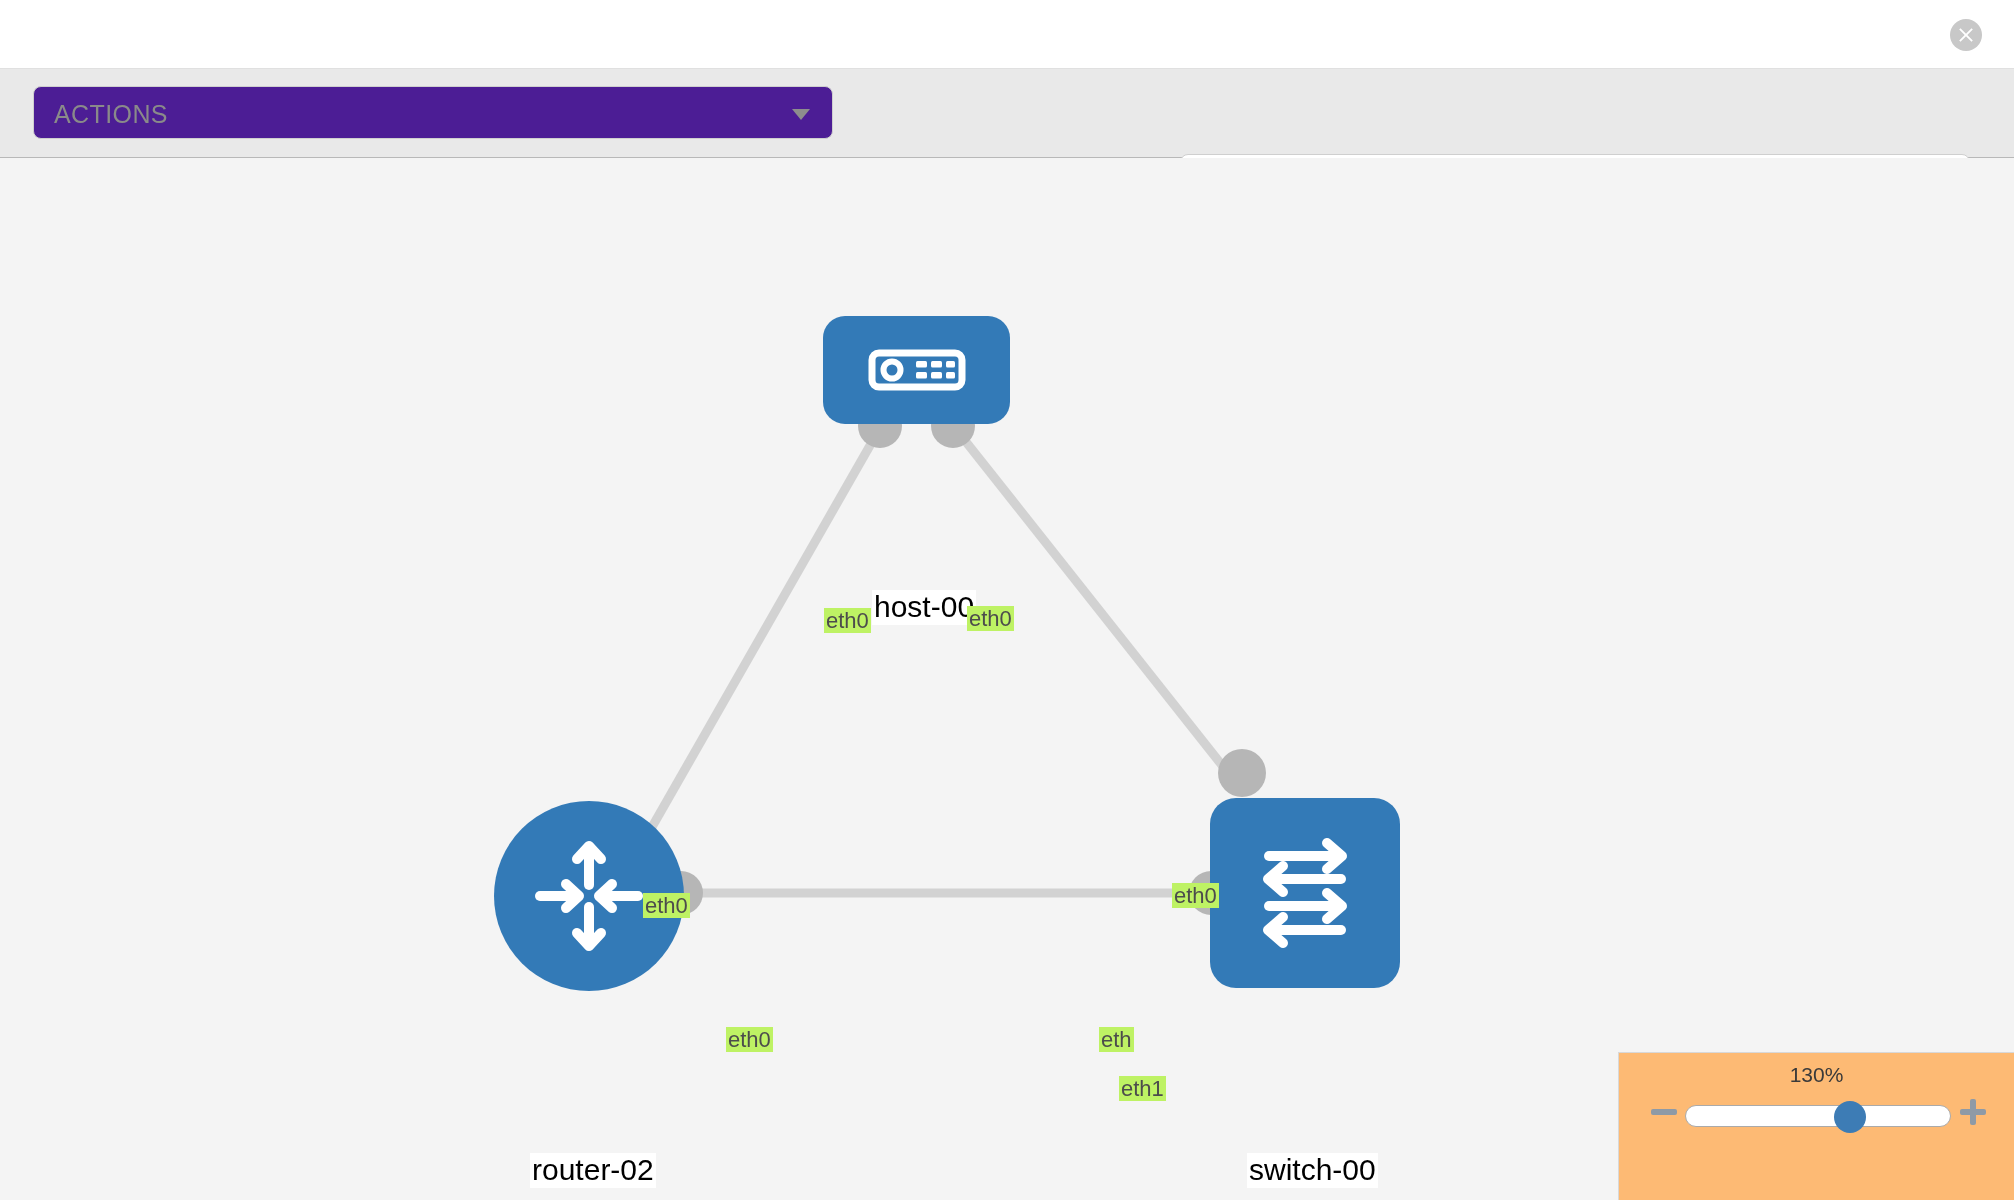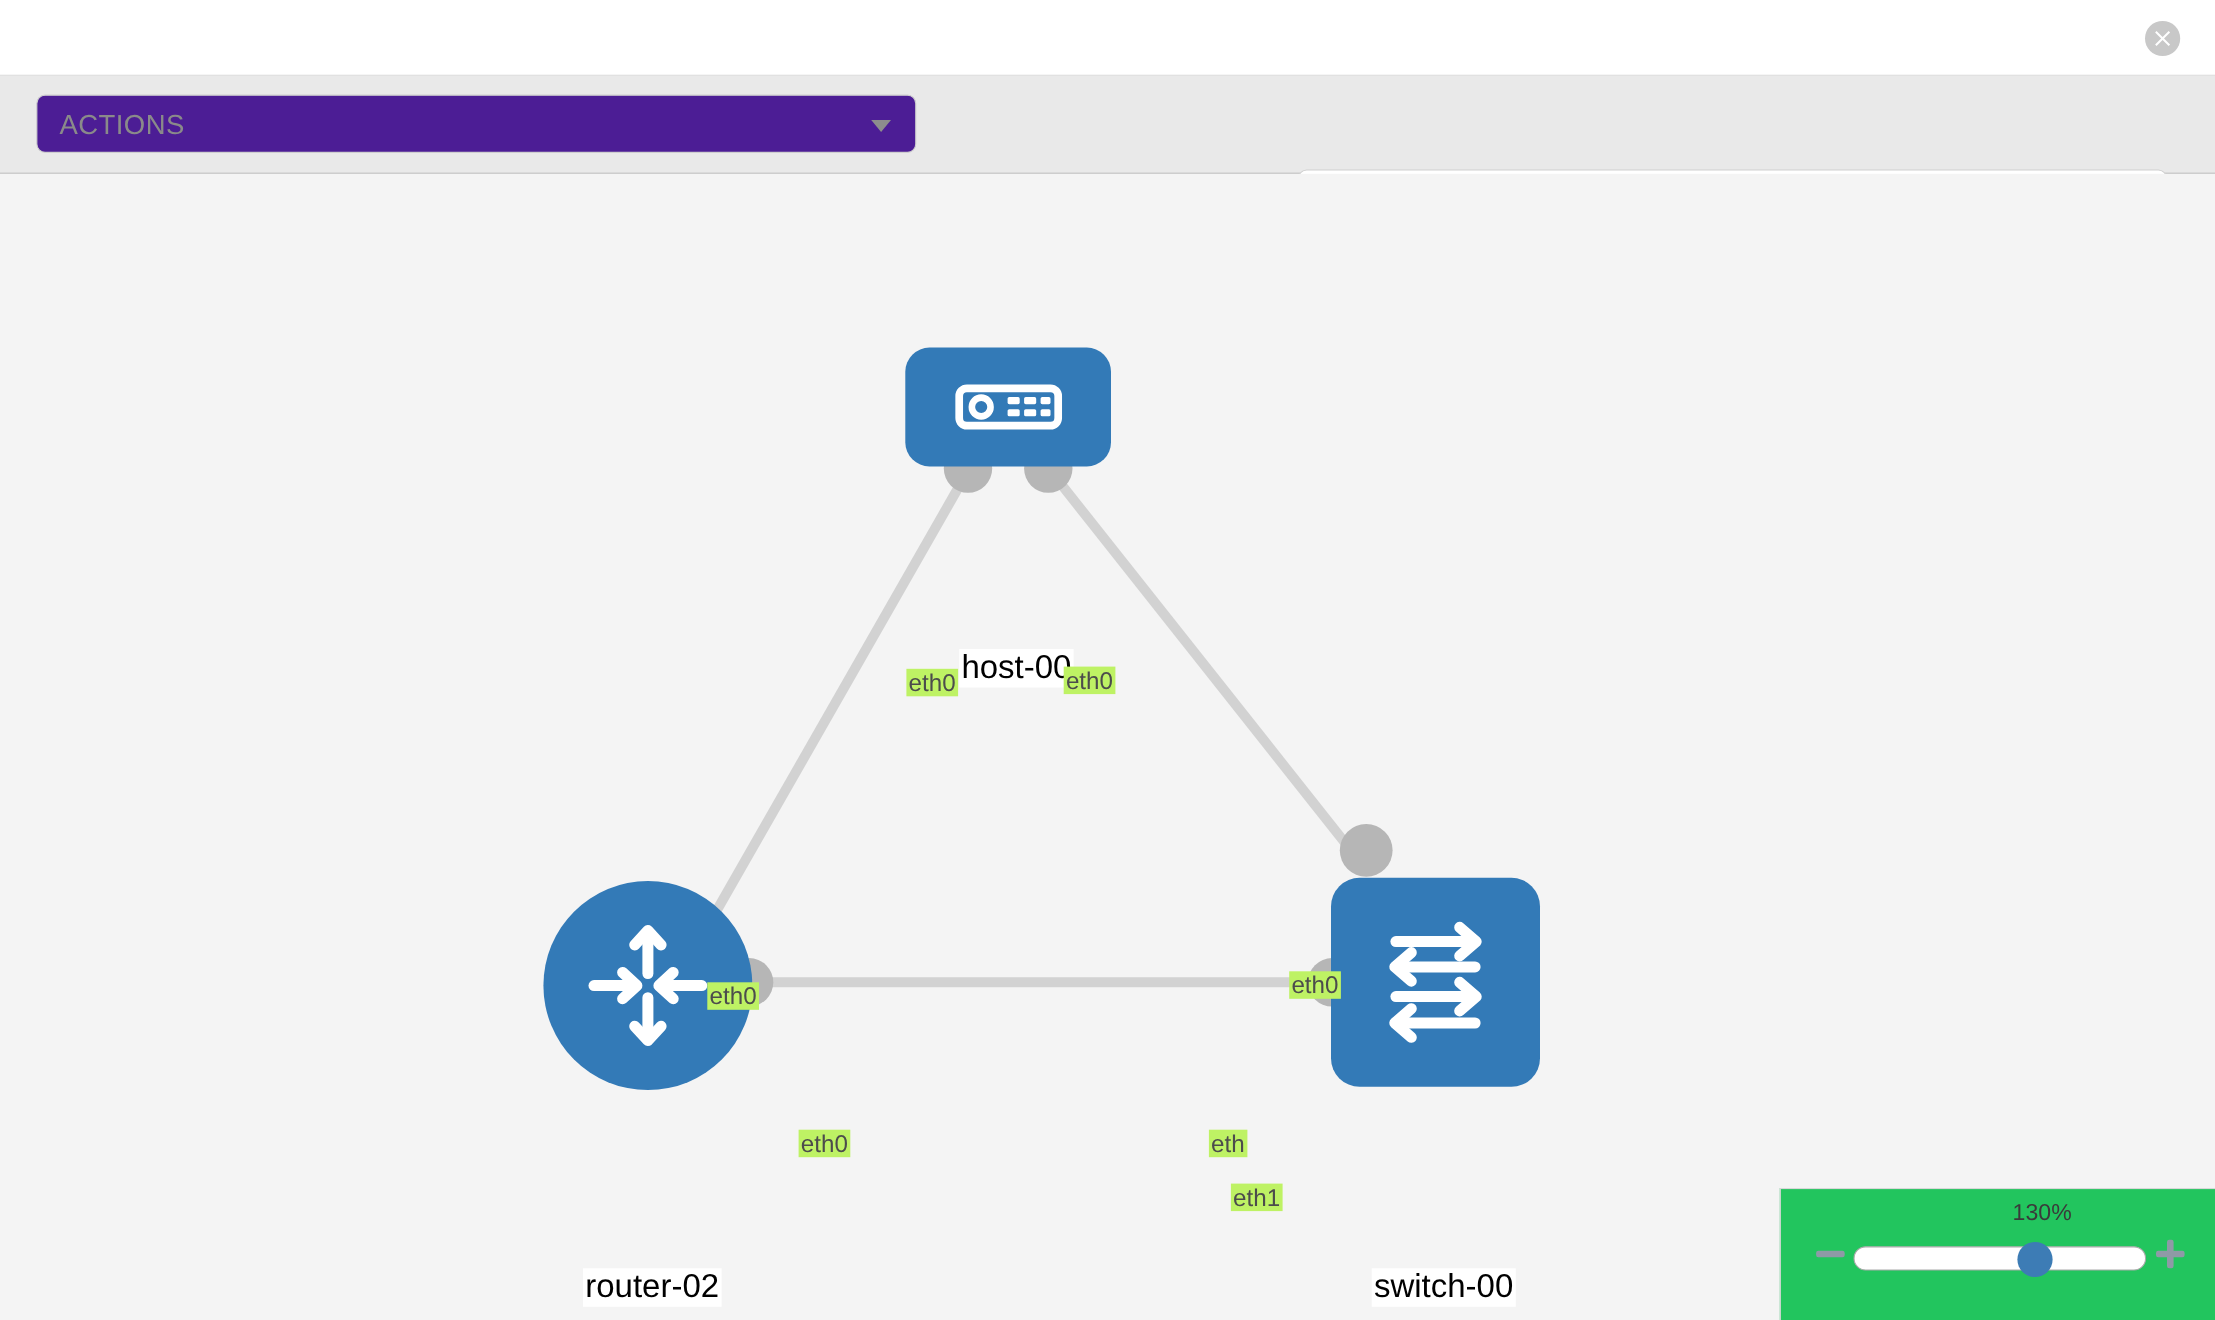--- a/index.html
+++ b/index.html
@@ -186,26 +186,25 @@
   .if-router-right{ left: 726px;  top: 869px; }
   .if-switch-left-a { left: 1099px; top: 869px; }
   .if-switch-left-b { left: 1119px; top: 918px; }
 
   
   .zoom-panel {
     position: absolute;
     right: 0;
     bottom: 0;
     width: 396px;
-    height: 120px;
-    background: #22c55e;
+    height: 148px;
+    background: #fdba74;
     border-left: 1px solid #d8d8d8;
     border-top: 1px solid #d8d8d8;
     box-sizing: border-box;
-    padding-left: 40px;
   }
   .zoom-level {
     position: absolute;
     top: 10px;
     width: 100%;
     text-align: center;
     font-size: 21px;
     color: #3a3a3a;
   }
   .zoom-minus, .zoom-plus {

